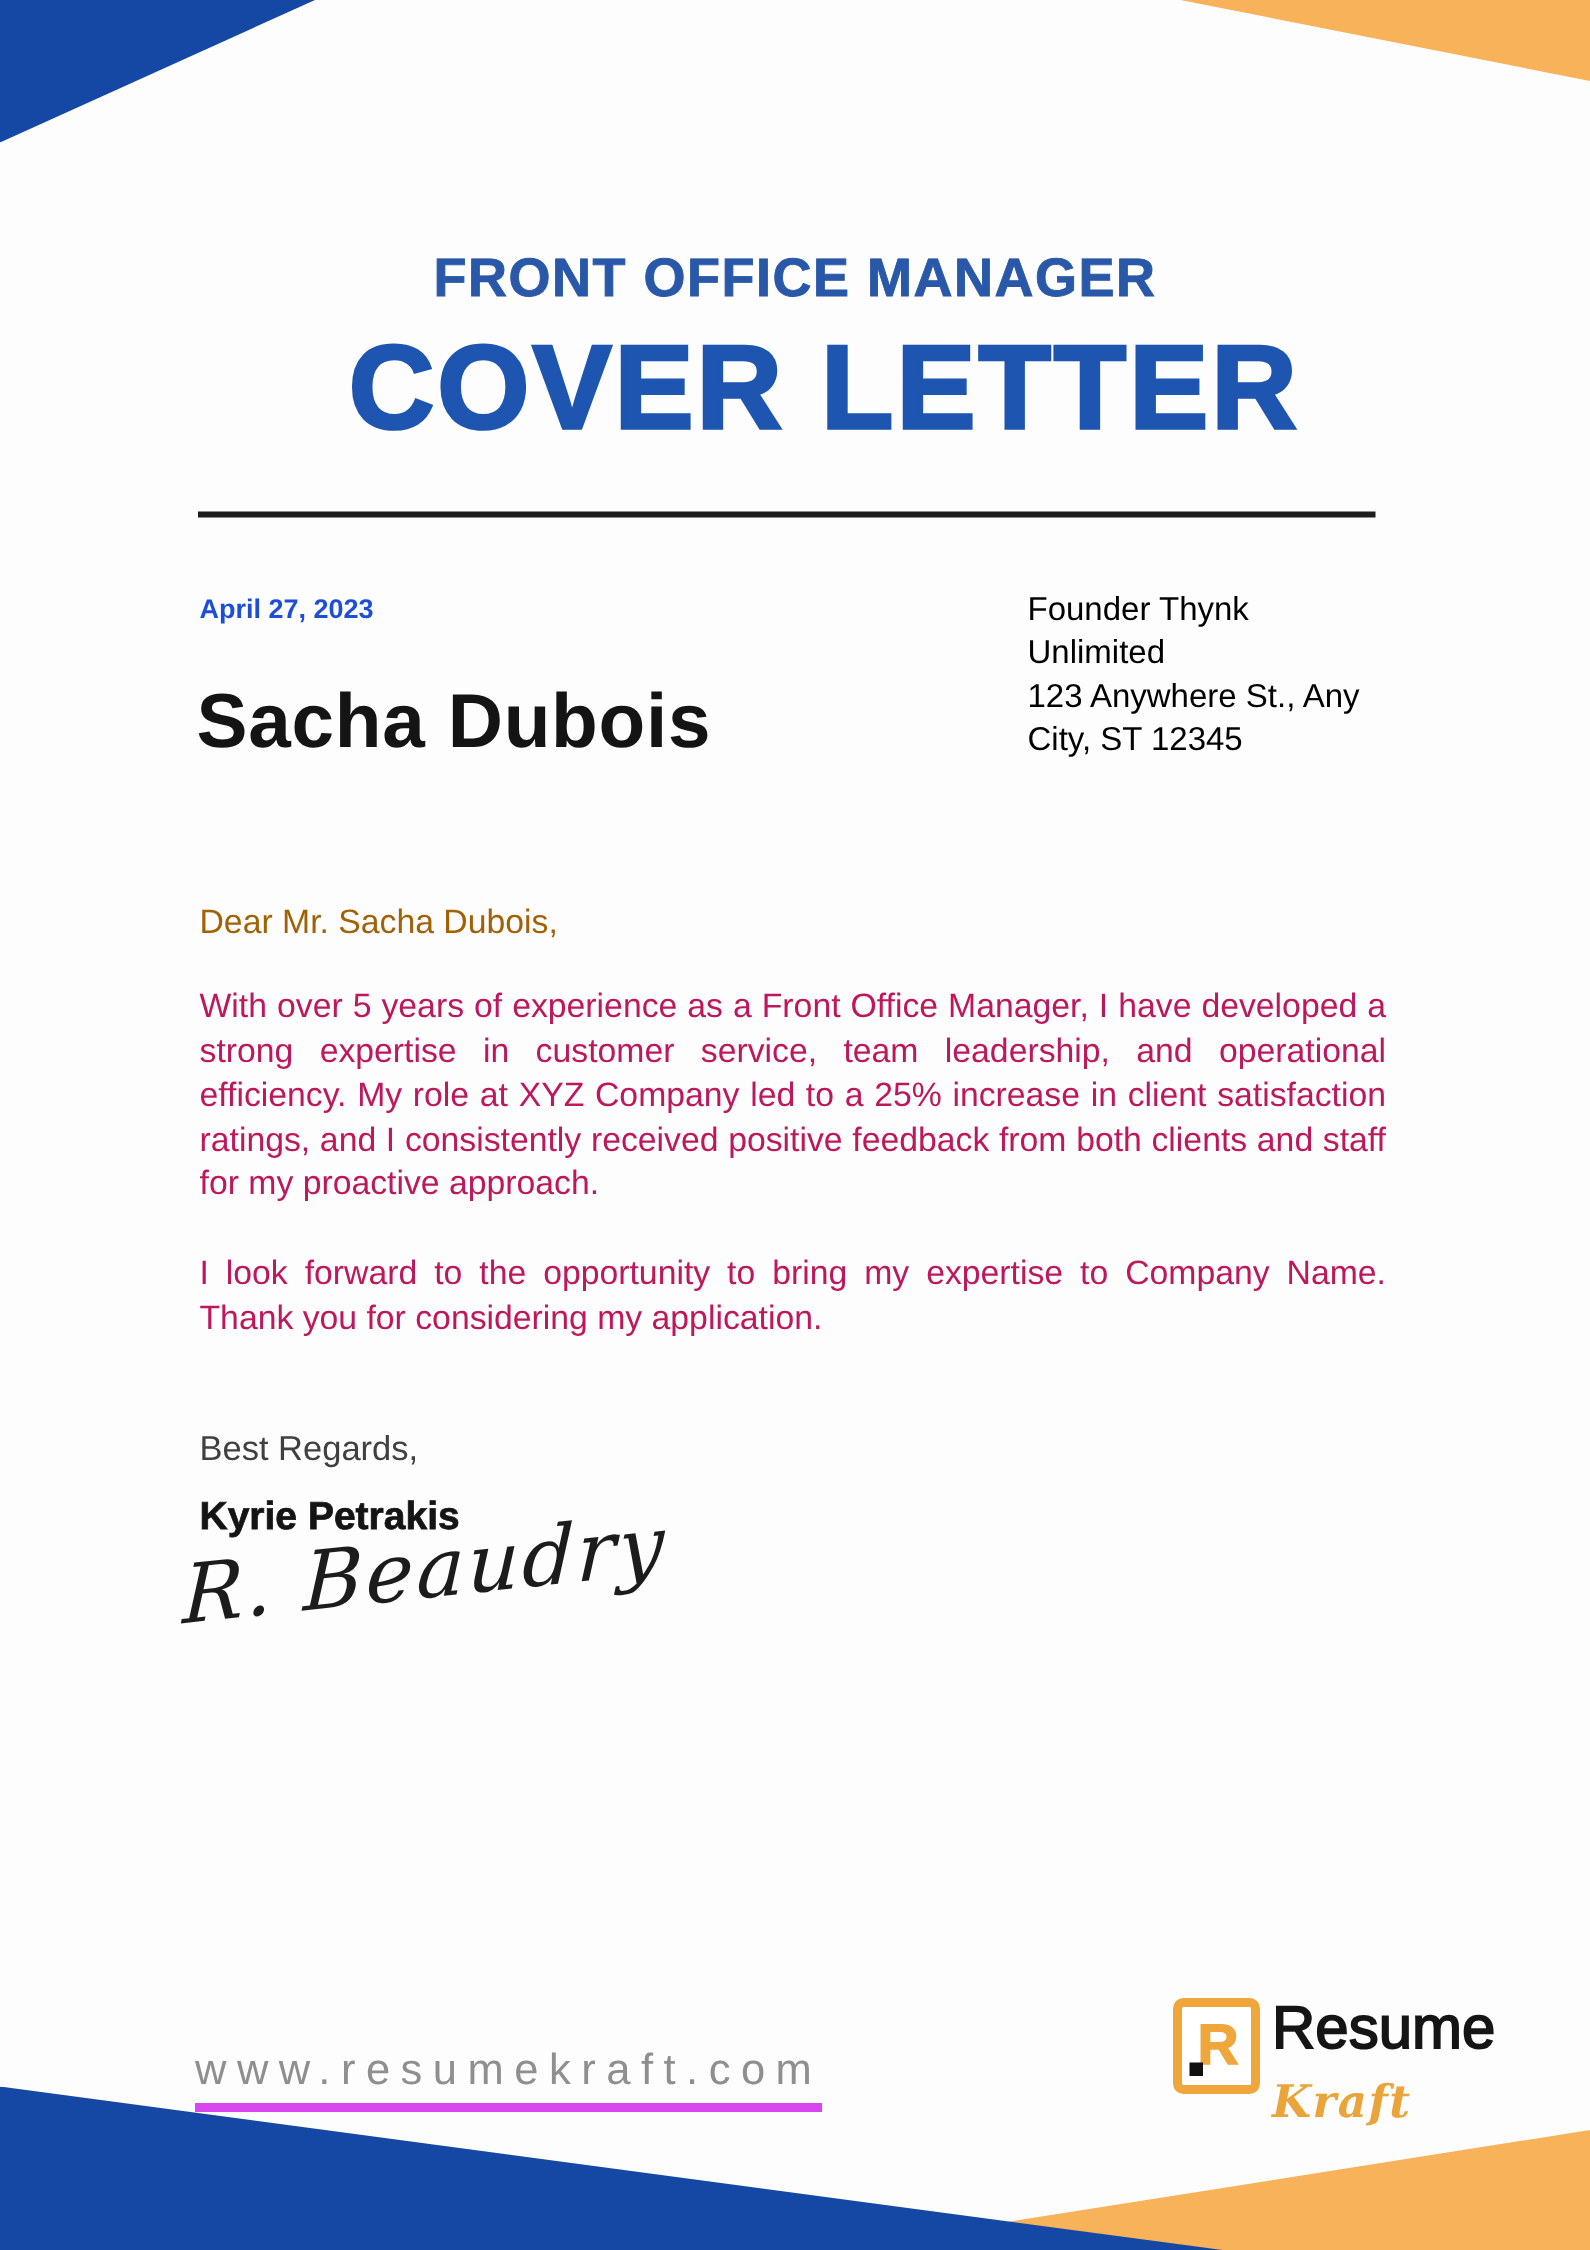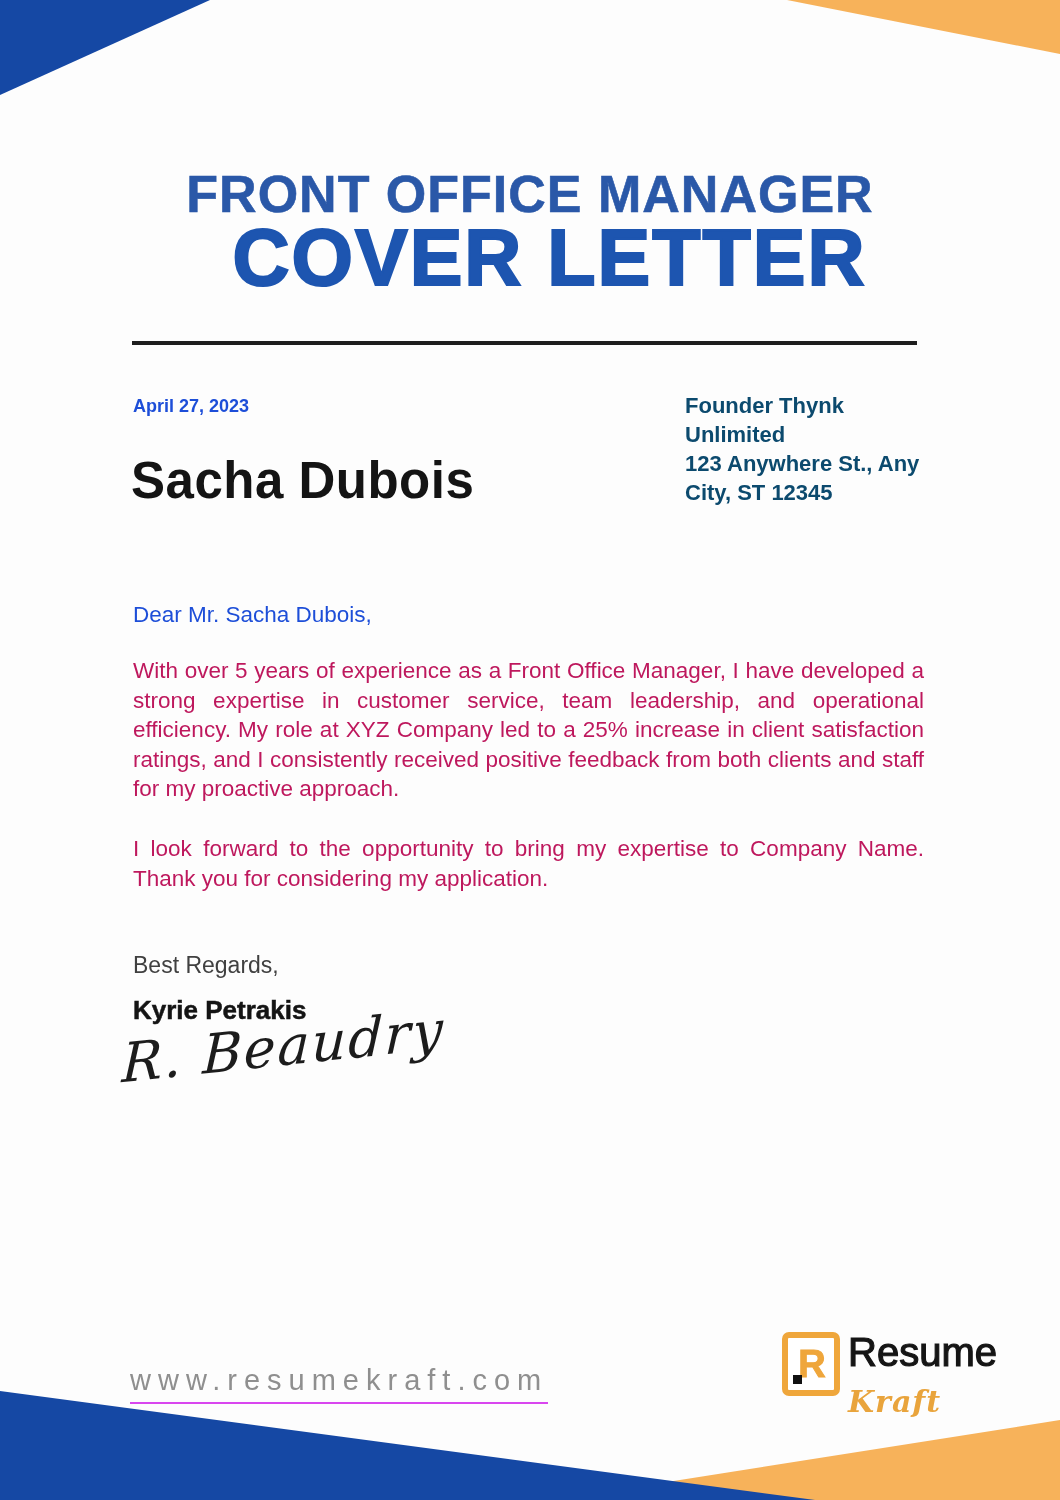--- a/index.html
+++ b/index.html
@@ -40,21 +40,21 @@
     background: #1548A4;
     clip-path: polygon(0 0, 100% 100%, 0 100%);
     z-index: 3;
   }
 
   
   .title-small {
     position: absolute;
     left: 0; top: 164px; width: 100%;
     text-align: center;
-    font-size: 52px;
+    font-size: 36px;
     font-weight: 700;
     letter-spacing: 1px;
     color: #2A58A8;
     -webkit-text-stroke: 0.6px #2A58A8;
   }
   .title-big {
     position: absolute;
     left: 0; top: 212px; width: 100%;
     text-align: center;
     font-size: 79px;
@@ -84,31 +84,31 @@
     font-size: 51px;
     font-weight: 700;
     letter-spacing: 0.5px;
     color: #141414;
   }
   .address {
     position: absolute;
     left: 685px; top: 391px;
     width: 260px;
     font-size: 22px;
-    font-weight: 700;
-    color: #0c4a6e;
+    font-weight: 400;
+    color: #000000;
     line-height: 29px;
   }
 
   
   .salutation {
     position: absolute;
     left: 133px; top: 602px;
     font-size: 22.5px;
-    color: #1d4ed8;
+    color: #a16207;
   }
   .para {
     position: absolute;
     left: 133px;
     width: 791px;
     font-size: 22.5px;
     color: #be185d;
     line-height: 29.6px;
     text-align: justify;
   }
@@ -144,21 +144,21 @@
   }
 
   
   .website {
     position: absolute;
     left: 130px; top: 1364px;
     font-size: 29px;
     color: #8F8F8F;
     letter-spacing: 7px;
     padding-bottom: 5px;
-    border-bottom: 2px solid #d946ef;
+    border-bottom: 6px solid #d946ef;
     text-decoration: none;
     z-index: 4;
   }
   .logo {
     position: absolute;
     left: 782px; top: 1332px;
     display: flex;
     align-items: flex-start;
     z-index: 4;
   }

